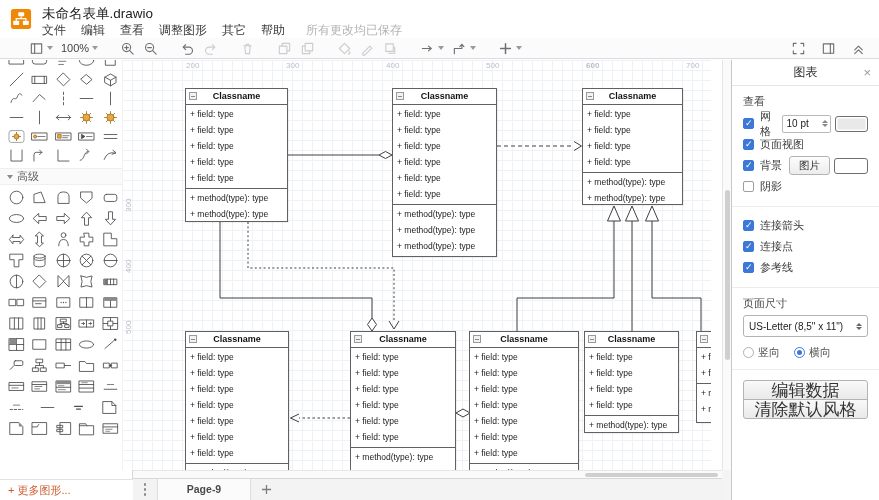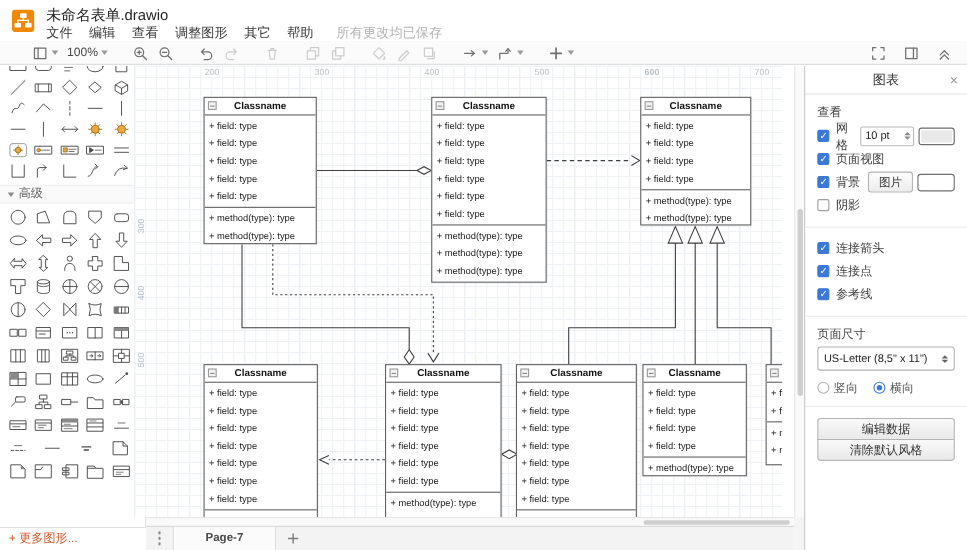--- a/index.html
+++ b/index.html
@@ -85,21 +85,21 @@
   .sel-arrows{display:flex;flex-direction:column;gap:1px;margin-left:3px;}
   .sel-arrows i{width:0;height:0;border-left:3px solid transparent;border-right:3px solid transparent;}
   .sel-arrows .up{border-bottom:3.5px solid #666;}
   .sel-arrows .dn{border-top:3.5px solid #666;}
   .radio-row{display:flex;align-items:center;gap:14px;margin-top:8px;color:#555;}
   .radio-row label{display:flex;align-items:center;gap:4px;}
   .radio{width:11px;height:11px;border:1px solid #b0b0b0;border-radius:50%;box-sizing:border-box;background:#fff;}
   .radio.on{border-color:var(--accent,#3c78d8);position:relative;}
   .radio.on::after{content:"";position:absolute;left:2px;top:2px;width:5px;height:5px;border-radius:50%;background:var(--accent,#3c78d8);}
   .pactions{padding:10px 11px;}
-  .pbtn{display:block;width:100%;height:20px;border:1px solid #b3b3b3;border-radius:3px;background:linear-gradient(#f9f9f9,#e9e9e9);font-size:11px;color:#333;box-sizing:border-box;line-height:18px;}
+  .pbtn{display:block;width:100%;height:20px;border:1px solid #b3b3b3;border-radius:3px;background:linear-gradient(#f9f9f9,#e9e9e9);font-size:17px;color:#333;box-sizing:border-box;line-height:18px;}
   .pbtn + .pbtn{margin-top:-1px;border-top-left-radius:0;border-top-right-radius:0;}
   .pbtn:first-child{border-bottom-left-radius:0;border-bottom-right-radius:0;}
   
   #footer{position:absolute;left:133px;top:478px;width:589px;height:22px;background:#f3f3f3;border-top:1px solid #d8d8d8;display:flex;align-items:stretch;box-sizing:border-box;}
   #pages-menu{width:24px;display:flex;align-items:center;justify-content:center;}
   #pages-menu span{width:2.5px;height:2.5px;border-radius:50%;background:#8a8a8a;box-shadow:0 -5px 0 #8a8a8a,0 5px 0 #8a8a8a;}
   #page-tab{width:92px;background:#fbfbfb;border-left:1px solid #ddd;border-right:1px solid #ddd;text-align:center;line-height:21px;font-size:10.5px;font-weight:bold;color:#4a4a4a;}
   #add-page{width:30px;display:flex;align-items:center;justify-content:center;}
   #add-page svg{width:11px;height:11px;stroke:#7d7d7d;stroke-width:1.4;}
   
@@ -1059,21 +1059,21 @@
     <div class="pactions">
       <button class="pbtn">编辑数据</button>
       <button class="pbtn">清除默认风格</button>
     </div>
   </div>
 
   <div id="footer">
     <span id="pages-menu">
         <span></span>
       </span>
-    <span id="page-tab">Page-7</span>
+    <span id="page-tab">Page-9</span>
     <span id="add-page">
         <svg viewBox="0 0 12 12">
           <path d="M6 1v10M1 6h10"></path>
         </svg>
       </span>
   </div>
 
 
 </div>
 

